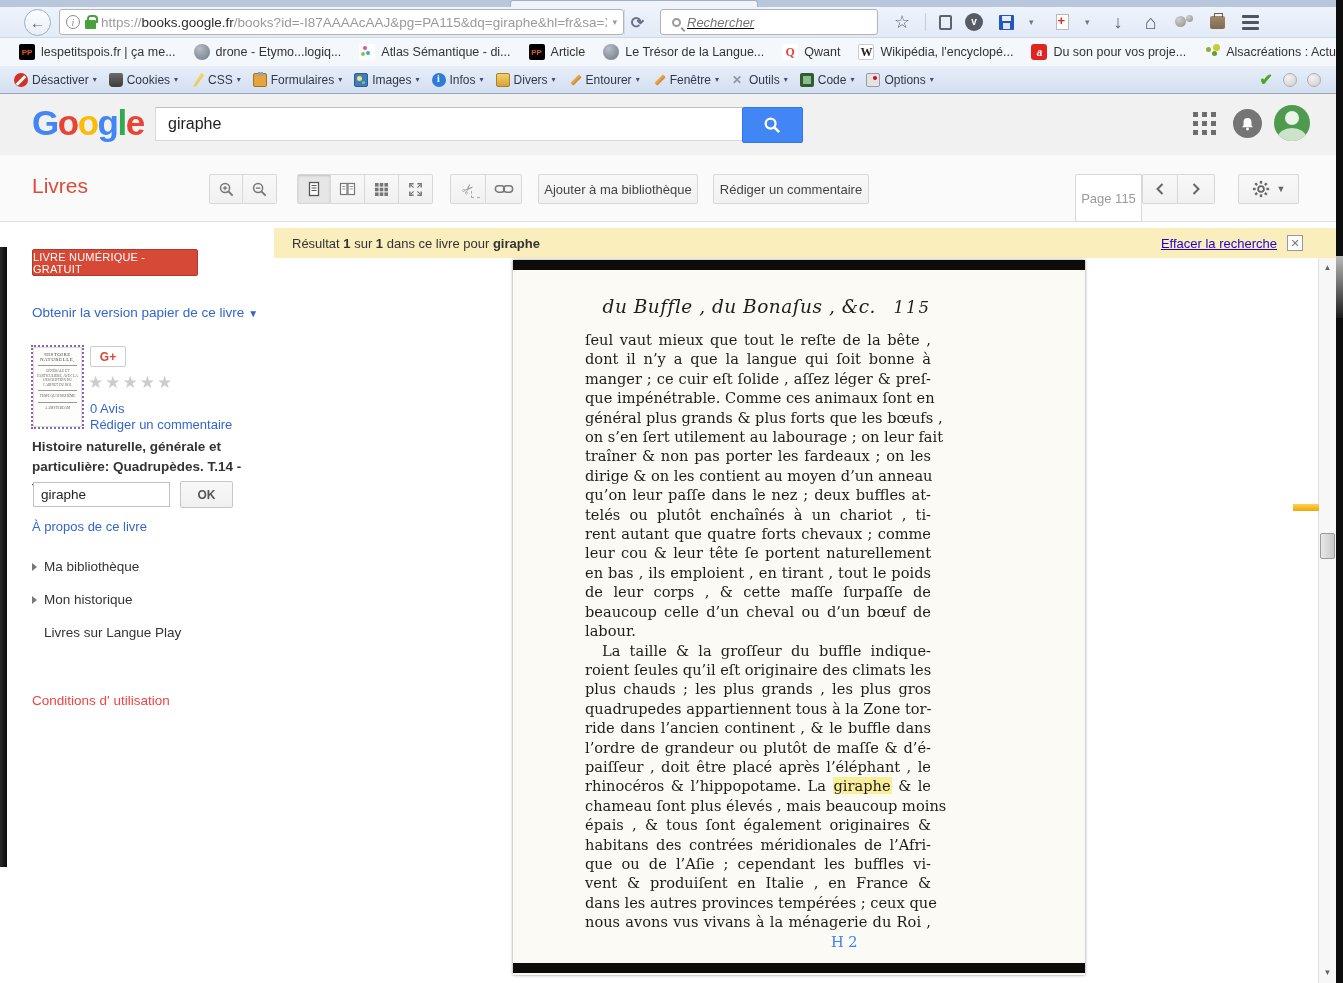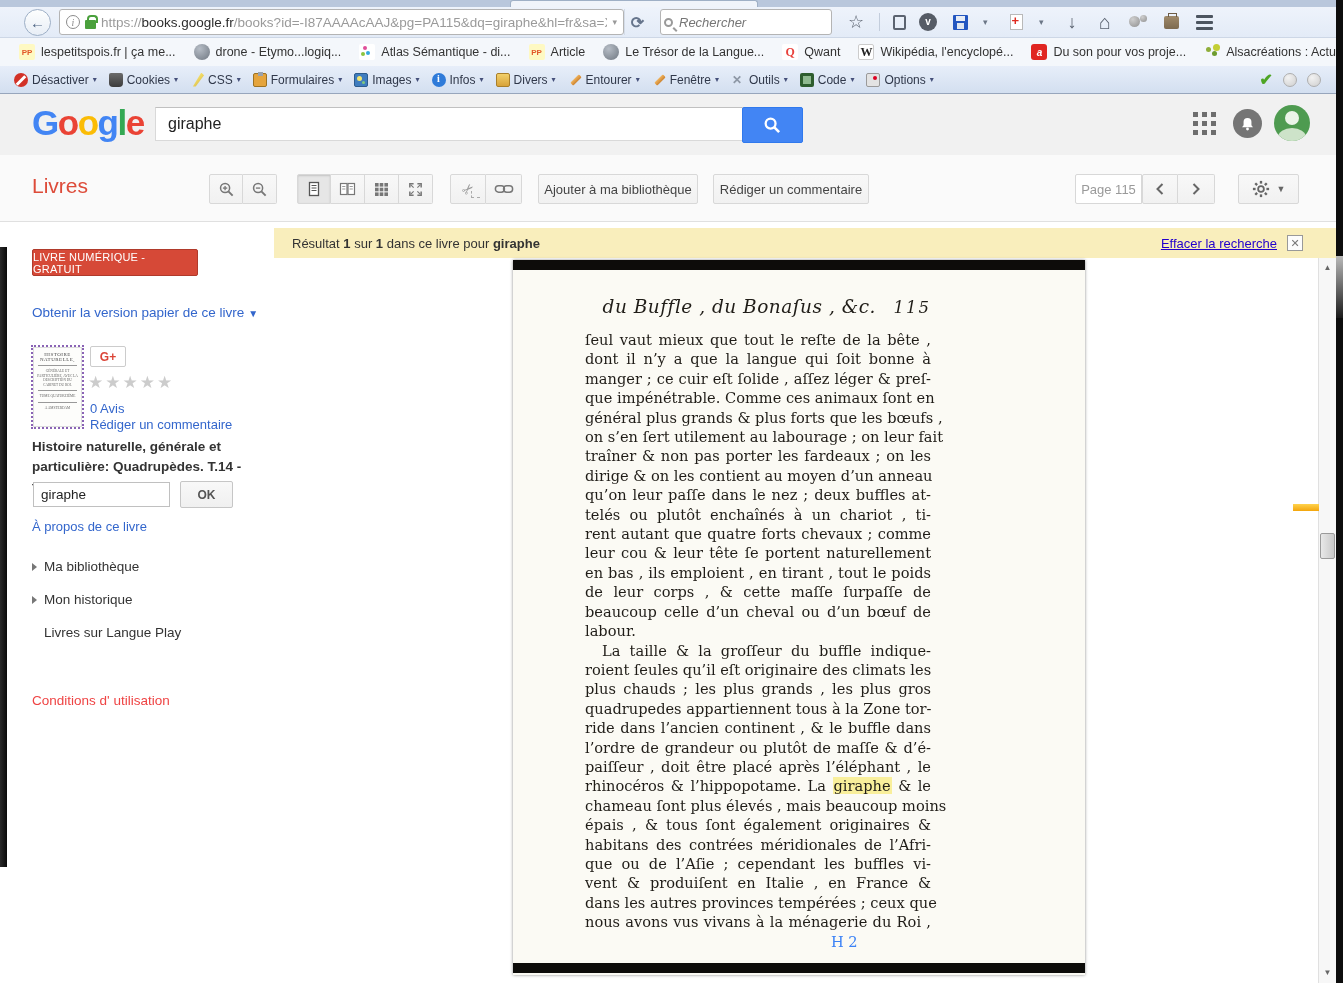--- a/index.html
+++ b/index.html
@@ -12,21 +12,21 @@
   .navbar { height:31px; background:linear-gradient(#eef3fb,#e3ebf7); border-bottom:1px solid #cdd7e6; display:flex; align-items:center; padding:0 6px; }
   .back-btn { width:27px; height:27px; border-radius:50%; border:1px solid #9dafc6; background:linear-gradient(#fdfefe,#e8eef6); color:#4d6483; font-size:15px; font-weight:bold; display:flex; align-items:center; justify-content:center; margin:0 8px 0 18px; cursor:pointer; }
   .urlbar { width:565px; height:26px; background:#fff; border:1px solid #b4b4b4; border-radius:3px; display:flex; align-items:center; padding:0 6px; gap:5px; overflow:hidden; }
   .info-ic { width:14px; height:14px; border:1px solid #8b8b8b; border-radius:50%; color:#8b8b8b; font-size:10px; font-style:italic; font-family:"Liberation Serif",serif; display:flex; align-items:center; justify-content:center; flex:none; }
   .lock-ic { width:11px; height:9px; background:#4aa03c; border-radius:1px; position:relative; margin-top:4px; flex:none; }
   .lock-ic::before { content:""; position:absolute; left:2px; top:-5px; width:7px; height:6px; border:2px solid #4aa03c; border-bottom:none; border-radius:4px 4px 0 0; }
   .url-text { font-size:13.5px; color:#9a9a9a; white-space:nowrap; overflow:hidden; }
   .url-text .dom { color:#2c2c2c; }
   .url-caret { color:#999; font-size:9px; margin-left:auto; }
   .reload-btn { width:26px; height:26px; display:flex; align-items:center; justify-content:center; color:#66758c; font-size:16px; font-weight:bold; border-left:1px solid #d4dce8; margin-right:10px; cursor:pointer; }
-  .searchbox { width:172px; height:26px; background:#fff; border:1px solid #b4b4b4; border-radius:3px; display:flex; align-items:center; padding:0 3px; gap:6px; }
+  .searchbox { width:218px; height:26px; background:#fff; border:1px solid #b4b4b4; border-radius:3px; display:flex; align-items:center; padding:0 11px; gap:6px;text-decoration:underline; }
   .mag { width:9px; height:9px; border:2px solid #9a9a9a; border-radius:50%; position:relative; flex:none; }
   .mag::after { content:""; position:absolute; width:2px; height:5px; background:#9a9a9a; left:8px; top:7px; transform:rotate(-45deg); }
   .searchbox input { border:none; outline:none; font-style:italic; font-size:13px; color:#9a9a9a; width:150px; font-family:"Liberation Sans",sans-serif; background:transparent; }
   .nav-icons { display:flex; align-items:center; gap:13px; margin-left:14px; }
   .ni { color:#5b6370; font-size:18px; line-height:1; cursor:pointer; display:flex; align-items:center; justify-content:center; width:20px; height:20px; }
   .sep-v { width:1px; height:18px; background:#c3cddc; }
   .pocket { width:18px; height:18px; border-radius:50%; background:#565c66; color:#fff; font-size:10px; font-weight:bold; }
   .floppy { width:15px; height:15px; background:#2356c0; position:relative; border-radius:1px; }
   .floppy::before { content:""; position:absolute; left:3px; top:1px; width:9px; height:5px; background:#e8edf5; }
   .floppy::after { content:""; position:absolute; left:4px; bottom:1px; width:7px; height:6px; background:#dfe6f0; }
@@ -38,21 +38,21 @@
   .dots2::before { width:11px; height:11px; left:0; top:1px; }
   .dots2::after { width:7px; height:7px; right:0; top:0; }
   .case-ic { width:15px; height:13px; background:linear-gradient(#a08a6a,#7d6a50); border-radius:2px; position:relative; }
   .case-ic::before { content:""; position:absolute; left:4px; top:-3px; width:7px; height:3px; border:1px solid #6d5c45; border-bottom:none; }
   .burger { display:flex; flex-direction:column; gap:3px; }
   .burger span { width:17px; height:3px; background:#4c5560; border-radius:1px; }
 
   .bookmarksbar { height:28px; background:#f4f7fb; display:flex; align-items:center; padding:0 10px; gap:4px; font-size:12.5px; color:#333; }
   .bm { display:flex; align-items:center; gap:6px; padding:2px 9px; cursor:pointer; white-space:nowrap; }
   .fav { width:16px; height:16px; flex:none; display:flex; align-items:center; justify-content:center; font-size:8px; font-weight:bold; border-radius:2px; }
-  .fav-pp { background:#fef9c3; color:#e2582a; }
+  .fav-pp { background:#000000; color:#e2582a; }
   .fav-globe { background:radial-gradient(circle at 35% 30%,#b6bdc6,#6f7781); border-radius:50%; }
   .fav-atlas { background:#fff; position:relative; }
   .fav-atlas::before { content:""; position:absolute; left:4px; top:2px; width:4px; height:4px; border-radius:50%; background:#e04f9a; box-shadow:3px 5px 0 #35a9dd, -2px 6px 0 #8bc53f; }
   .fav-qwant { background:#fff; color:#e8413c; font-size:12px; font-family:"Liberation Serif",serif; }
   .fav-wiki { background:#fff; border:1px solid #ccc; color:#222; font-size:12px; font-family:"Liberation Serif",serif; }
   .fav-avira { background:#e02521; border-radius:3px; color:#fff; font-size:10px; font-style:italic; }
   .fav-alsa { background:transparent; position:relative; }
   .fav-alsa::before { content:""; position:absolute; left:2px; top:3px; width:5px; height:5px; border-radius:50%; background:#8fae3a; box-shadow:6px 4px 0 #6d9c2f, 8px -2px 0 1px #c3cf35; }
 
   .devbar { height:28px; background:linear-gradient(#e7eef9,#d3dff0); border-bottom:1px solid #97a6bc; display:flex; align-items:center; padding:0 8px; gap:2px; font-size:12px; color:#30384a; }
@@ -101,21 +101,21 @@
   
   .btoolbar { height:67px; background:#fafafa; border-bottom:1px solid #e0e0e0; position:relative; }
   .livres { position:absolute; left:32px; top:19px; font-size:21px; color:#dd4b39; }
   .tbtn { position:absolute; top:19px; height:30px; background:linear-gradient(#f8f8f8,#f1f1f1); border:1px solid #d8d8d8; border-radius:2px; display:flex; align-items:center; justify-content:center; cursor:pointer; color:#444; font-size:13px; }
   .grp { position:absolute; top:19px; display:flex; }
   .grp .gb { width:34px; height:30px; background:linear-gradient(#f8f8f8,#f1f1f1); border:1px solid #d8d8d8; border-left:none; display:flex; align-items:center; justify-content:center; cursor:pointer; }
   .grp .gb:first-child { border-left:1px solid #d8d8d8; border-radius:2px 0 0 2px; }
   .grp .gb:last-child { border-radius:0 2px 2px 0; }
   .grp .gb.active { background:#e6e6e6; box-shadow:inset 0 1px 2px rgba(0,0,0,.15); }
   .clip-corner { position:absolute; right:5px; bottom:5px; width:9px; height:7px; border-left:1px dashed #aaa; border-bottom:1px dashed #aaa; }
-  .pagebox { position:absolute; left:1075px; top:19px; width:67px; height:30px; background:#fff; border:1px solid #d8d8d8; border-radius:2px 0 0 2px; color:#9a9a9a; font-size:13px; display:flex; align-items:center; justify-content:center; }
+  .pagebox { position:absolute; left:1075px; top:19px; width:67px; height:48px; background:#fff; border:1px solid #d8d8d8; border-radius:2px 0 0 2px; color:#9a9a9a; font-size:13px; display:flex; align-items:center; justify-content:center; }
   .gearbtn { left:1238px; width:61px; gap:7px; }
 
   
   .content { display:flex; height:761px; position:relative; }
   .sidebar { width:273px; background:#fff; position:relative; flex:none; }
   .ebook-btn { position:absolute; left:32px; top:27px; width:166px; height:27px; background:#d64937; border:1px solid #b03a2b; border-radius:2px; color:#fff; font-size:11px; font-weight:normal; display:flex; align-items:center; justify-content:center; letter-spacing:.2px; cursor:pointer; }
   .paper-link { position:absolute; left:32px; top:83px; font-size:13.5px; color:#3366cc; cursor:pointer; }
   .paper-link .tri { font-size:10px; }
   .thumb { position:absolute; left:33px; top:125px; width:49px; height:80px; background:#fdfdfb; outline:2px dotted #8a63b5; border:1px solid #ddd; padding:4px 2px; text-align:center; font-family:"Liberation Serif",serif; color:#444; overflow:hidden; cursor:pointer; }
   .thumb .t1 { font-size:5px; letter-spacing:.5px; }

